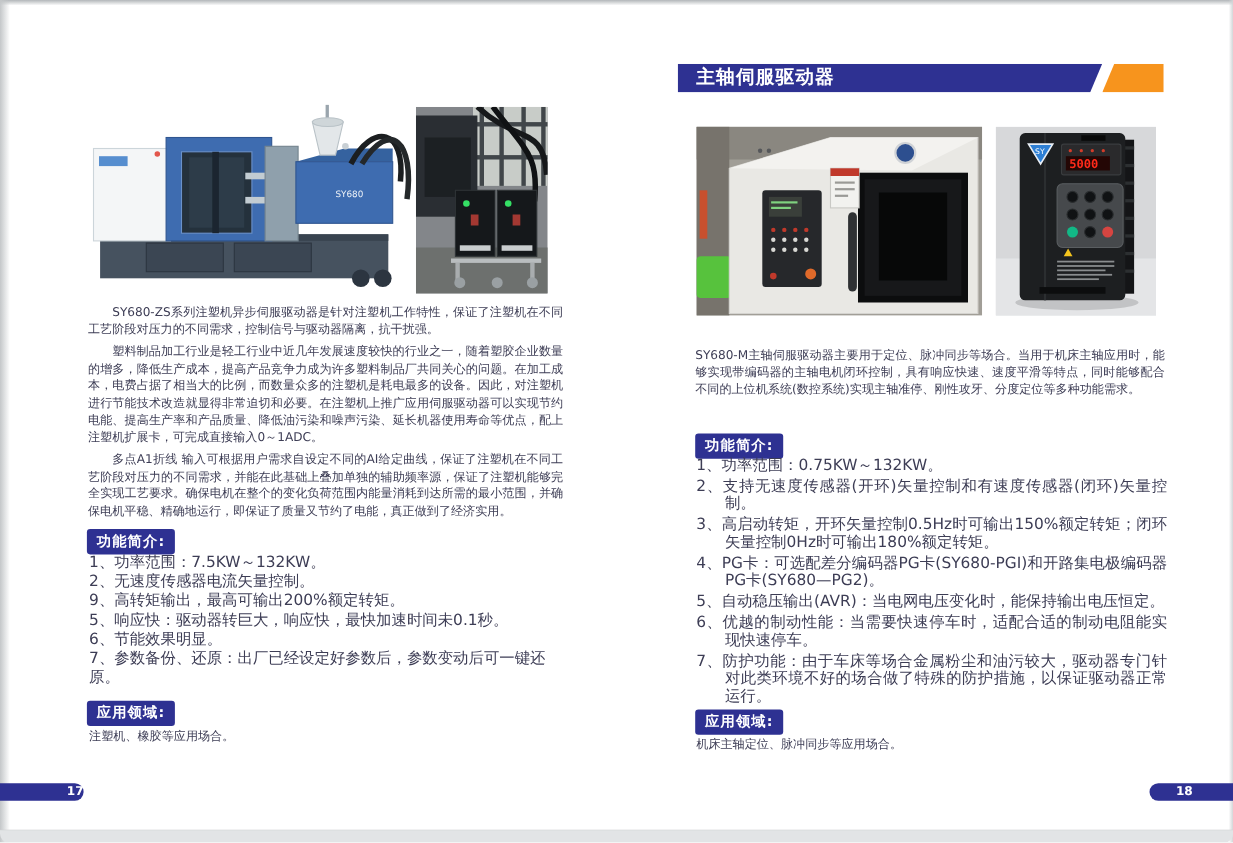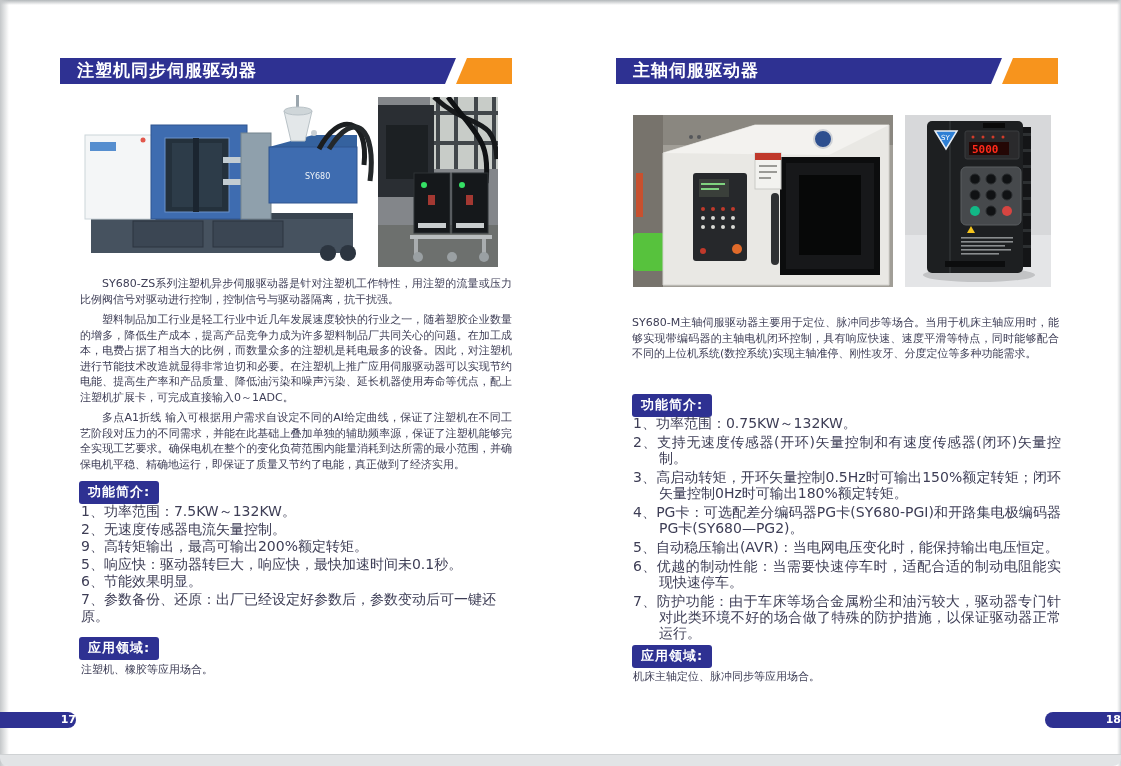--- a/index.html
+++ b/index.html
@@ -53,33 +53,29 @@
   ul.features { position:absolute; list-style:none; color:#3d3d55; font-size:14px; }
   .page.left  ul.features li { line-height:17.5px; }
   .page.right ul.features li { line-height:16px; margin-bottom:3px;
                                padding-left:26px; text-indent:-26px; text-align:justify; }
 
   .app-text { position:absolute; color:#3d3d55; font-size:11px; }
 
   .pagenum { position:absolute; top:712px; height:16px; width:76px; background:#2e3192;
              color:#fff; font-size:11px; font-weight:bold; line-height:16px; z-index:5; }
   .pagenum.p17 { left:0; border-radius:0 9px 9px 0; text-align:right; }
-  .pagenum.p18 { right:0; border-radius:9px 0 0 9px; text-align:right; padding-left:24px; }
+  .pagenum.p18 { right:0; border-radius:9px 0 0 9px; text-align:left; padding-left:24px; }
 </style>
 </head>
 <body>
 
 <div class="sheet">
 
   <section class="page left">
 
-    <div class="titlebar">
-      <div class="blue">注塑机同步伺服驱动器</div>
-      <div class="accent"></div>
-    </div>
 
     <figure style="left:13px; top:95px; width:302px; height:175px; background:#fff;">
       <svg width="302" height="175" viewBox="0 0 302 175" xmlns="http://www.w3.org/2000/svg">
         <rect x="18" y="118" width="262" height="40" fill="#46525f"></rect>
         <rect x="18" y="118" width="262" height="6" fill="#394450"></rect>
         <rect x="60" y="126" width="70" height="26" fill="#3b4653" stroke="#2c3540"></rect>
         <rect x="140" y="126" width="70" height="26" fill="#3b4653" stroke="#2c3540"></rect>
         <circle cx="255" cy="158" r="8" fill="#2c3540"></circle>
           <circle cx="275" cy="158" r="8" fill="#2c3540"></circle>
         <rect x="12" y="40" width="70" height="84" fill="#f4f6f7" stroke="#ccd5da"></rect>
@@ -130,21 +126,21 @@
         <rect x="32" y="138" width="82" height="4" fill="#b9bdbf"></rect>
         <rect x="36" y="142" width="4" height="16" fill="#a9adaf"></rect>
           <rect x="104" y="142" width="4" height="16" fill="#a9adaf"></rect>
         <circle cx="40" cy="160" r="5" fill="#9aa0a3"></circle>
           <circle cx="74" cy="160" r="5" fill="#9aa0a3"></circle>
           <circle cx="106" cy="160" r="5" fill="#9aa0a3"></circle>
       </svg>
     </figure>
 
     <div class="body-text" style="left:20px; top:276px; width:432px;">
-      <p>SY680-ZS系列注塑机异步伺服驱动器是针对注塑机工作特性，用注塑的流量或压力比例阀信号对驱动进行控制，控制信号与驱动器隔离，抗干扰强。</p>
+      <p>SY680-ZS系列注塑机异步伺服驱动器是针对注塑机工作特性，保证了注塑机在不同工艺阶段对压力的不同需求，控制信号与驱动器隔离，抗干扰强。</p>
       <p>塑料制品加工行业是轻工行业中近几年发展速度较快的行业之一，随着塑胶企业数量的增多，降低生产成本，提高产品竞争力成为许多塑料制品厂共同关心的问题。在加工成本，电费占据了相当大的比例，而数量众多的注塑机是耗电最多的设备。因此，对注塑机进行节能技术改造就显得非常迫切和必要。在注塑机上推广应用伺服驱动器可以实现节约电能、提高生产率和产品质量、降低油污染和噪声污染、延长机器使用寿命等优点，配上注塑机扩展卡，可完成直接输入0～1ADC。</p>
       <p>多点A1折线 输入可根据用户需求自设定不同的AI给定曲线，保证了注塑机在不同工艺阶段对压力的不同需求，并能在此基础上叠加单独的辅助频率源，保证了注塑机能够完全实现工艺要求。确保电机在整个的变化负荷范围内能量消耗到达所需的最小范围，并确保电机平稳、精确地运行，即保证了质量又节约了电能，真正做到了经济实用。</p>
     </div>
 
     <span class="badge" style="left:19px; top:481px;">功能简介:</span>
 
     <ul class="features" style="left:21px; top:503px; width:432px;">
       <li>1、功率范围：7.5KW～132KW。</li>
       <li>2、无速度传感器电流矢量控制。</li>
       <li>9、高转矩输出，最高可输出200%额定转矩。</li>

